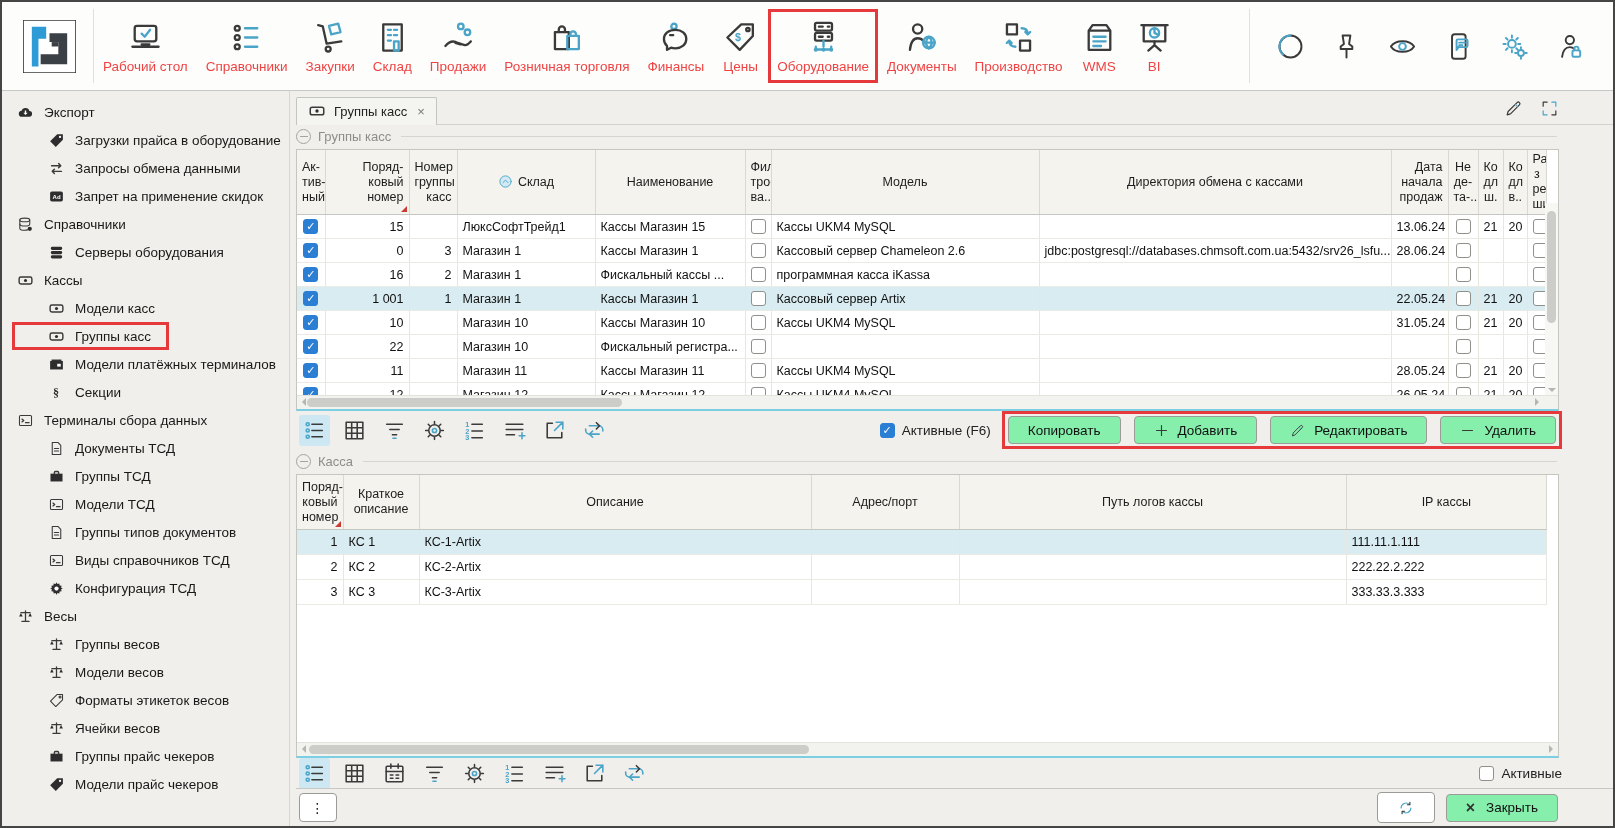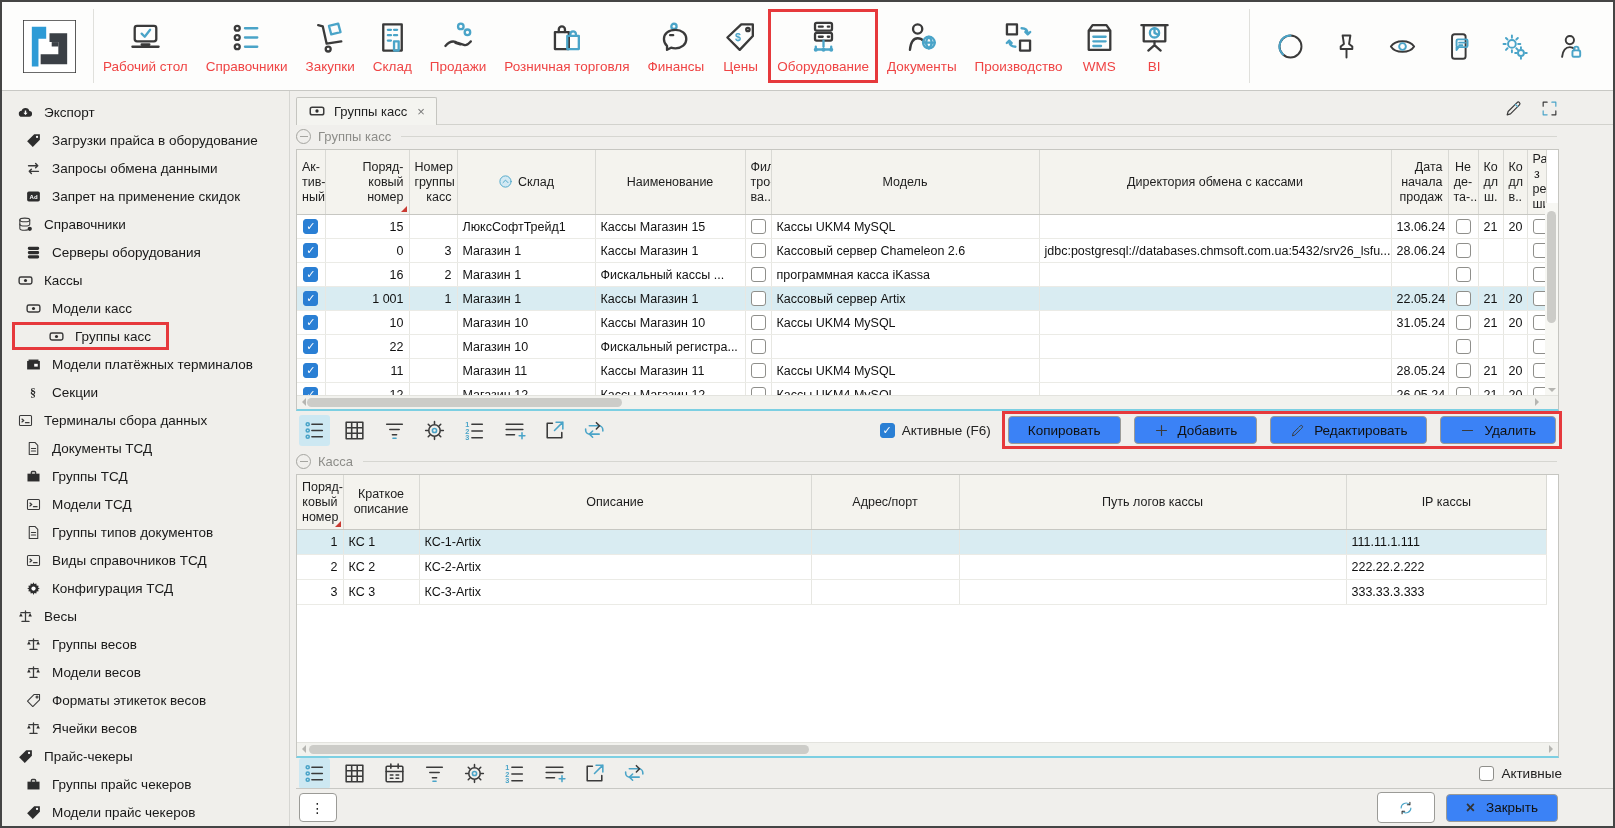--- a/index.html
+++ b/index.html
@@ -24,21 +24,21 @@
   .ic svg .fb{fill:#4aa4c8;stroke:none}
   .ic svg .fd{fill:#2d2d2d;stroke:none}
   .ic svg .fw{fill:#fff;stroke:none}
   .ic svg .tb{fill:#4aa4c8;stroke:none;font-size:7px;font-weight:bold;font-family:"Liberation Sans",sans-serif}
   .ic svg .allb{stroke:#4aa4c8}
 
   
   .body-row{flex:1;display:flex;min-height:0}
   .sidebar{width:288px;flex:0 0 auto;background:#f0efeb;border-right:1px solid #d6d6d2;padding-top:7px;box-sizing:border-box;overflow:hidden}
   .side-item{display:flex;align-items:center;gap:10px;height:28px;padding-left:15px;font-size:13.5px;color:#191919}
-  .side-item.lvl1{padding-left:23px}
+  .side-item.lvl1{padding-left:46px}
   .side-item.hl{border:3px solid #e6393c;margin-left:10px;padding-left:33px;padding-right:15px;width:fit-content;box-sizing:border-box}
   .sico{width:17px;height:17px;flex:0 0 auto}
 
   .main{flex:1;display:flex;flex-direction:column;min-width:0;padding-left:6px;box-sizing:border-box}
   .inner{width:1263px}
 
   
   .tabbar{height:33px;display:flex;align-items:flex-end;border-bottom:1px solid #d2d2cd;position:relative}
   .tab{display:flex;align-items:center;gap:8px;background:#f4f4f0;border:1px solid #c5c5c0;border-bottom:none;border-radius:2px 2px 0 0;height:28px;box-sizing:border-box;padding:0 11px;font-size:13px;margin-bottom:-1px;position:relative;z-index:1}
   .ticon{width:18px;height:18px}
@@ -82,21 +82,21 @@
 
   
   .tbrow{display:flex;align-items:center;gap:9px;padding:0 3px;box-sizing:border-box}
   .tbrow1{height:38px}
   .tbrow2{height:30px}
   .tbico{width:25px;height:25px;padding:3px;border-radius:3px;box-sizing:content-box}
   .tbico.sel{background:#cde8f2}
   .tb-right{margin-left:auto;display:flex;align-items:center;gap:11px}
   .cb-label{display:flex;align-items:center;gap:7px;font-size:13.5px}
   .redbox{border:3px solid #e6393c;display:flex;gap:13px;padding:2px 3px;align-items:center}
-  .btn{display:flex;align-items:center;gap:9px;background:#3b82f6;border:1px solid #9b9b97;border-radius:4px;height:28px;box-sizing:border-box;padding:0 19px;font-size:13.5px;color:#111}
+  .btn{display:flex;align-items:center;gap:9px;background:#86efac;border:1px solid #9b9b97;border-radius:4px;height:28px;box-sizing:border-box;padding:0 19px;font-size:13.5px;color:#111}
   .btn .bico{width:15px;height:15px}
 
   
   .bottombar{border-top:1px solid #c8c8c4;flex:1;display:flex;align-items:center;padding:3px 3px 3px 3px;box-sizing:border-box}
   .more-btn{width:36px;height:27px;background:#fff;border:1px solid #9b9b97;border-radius:4px;display:flex;align-items:center;justify-content:center;font-size:14px;letter-spacing:1px}
   .bb-right{margin-left:auto;display:flex;gap:11px;align-items:center;margin-right:52px}
   .refresh-btn{width:56px;height:29px;background:#fff;border:1px solid #9b9b97;border-radius:4px;display:flex;align-items:center;justify-content:center}
   .refresh-btn .ic{width:18px;height:18px}
   .close-x{font-size:16px;color:#333;font-weight:bold;margin-right:2px}
 </style>
@@ -509,29 +509,20 @@
         </div>
         <div class="side-item lvl1">
           <span class="ic sico">
             <svg viewBox="0 0 24 24">
               <path d="M12 4v15M7 19h10M5.5 6.5h13" style="stroke-width:1.8"></path>
               <path class="fd" d="M5.5 7L3 12h5zM18.5 7L16 12h5z"></path>
             </svg>
           </span>
           <span>Ячейки весов</span>
         </div>
-        <div class="side-item">
-          <span class="ic sico">
-            <svg viewBox="0 0 24 24">
-              <path class="fd" d="M13 3h8v8L11 21l-8-8z"></path>
-              <circle class="fw" cx="17" cy="7" r="1.6"></circle>
-            </svg>
-          </span>
-          <span>Прайс-чекеры</span>
-        </div>
         <div class="side-item lvl1">
           <span class="ic sico">
             <svg viewBox="0 0 24 24">
               <path class="fd" d="M3.5 8h17v11h-17z"></path>
               <path d="M9 8V6.5A1.5 1.5 0 0110.5 5h3A1.5 1.5 0 0115 6.5V8" style="stroke-width:2"></path>
             </svg>
           </span>
           <span>Группы прайс чекеров</span>
         </div>
         <div class="side-item lvl1">

